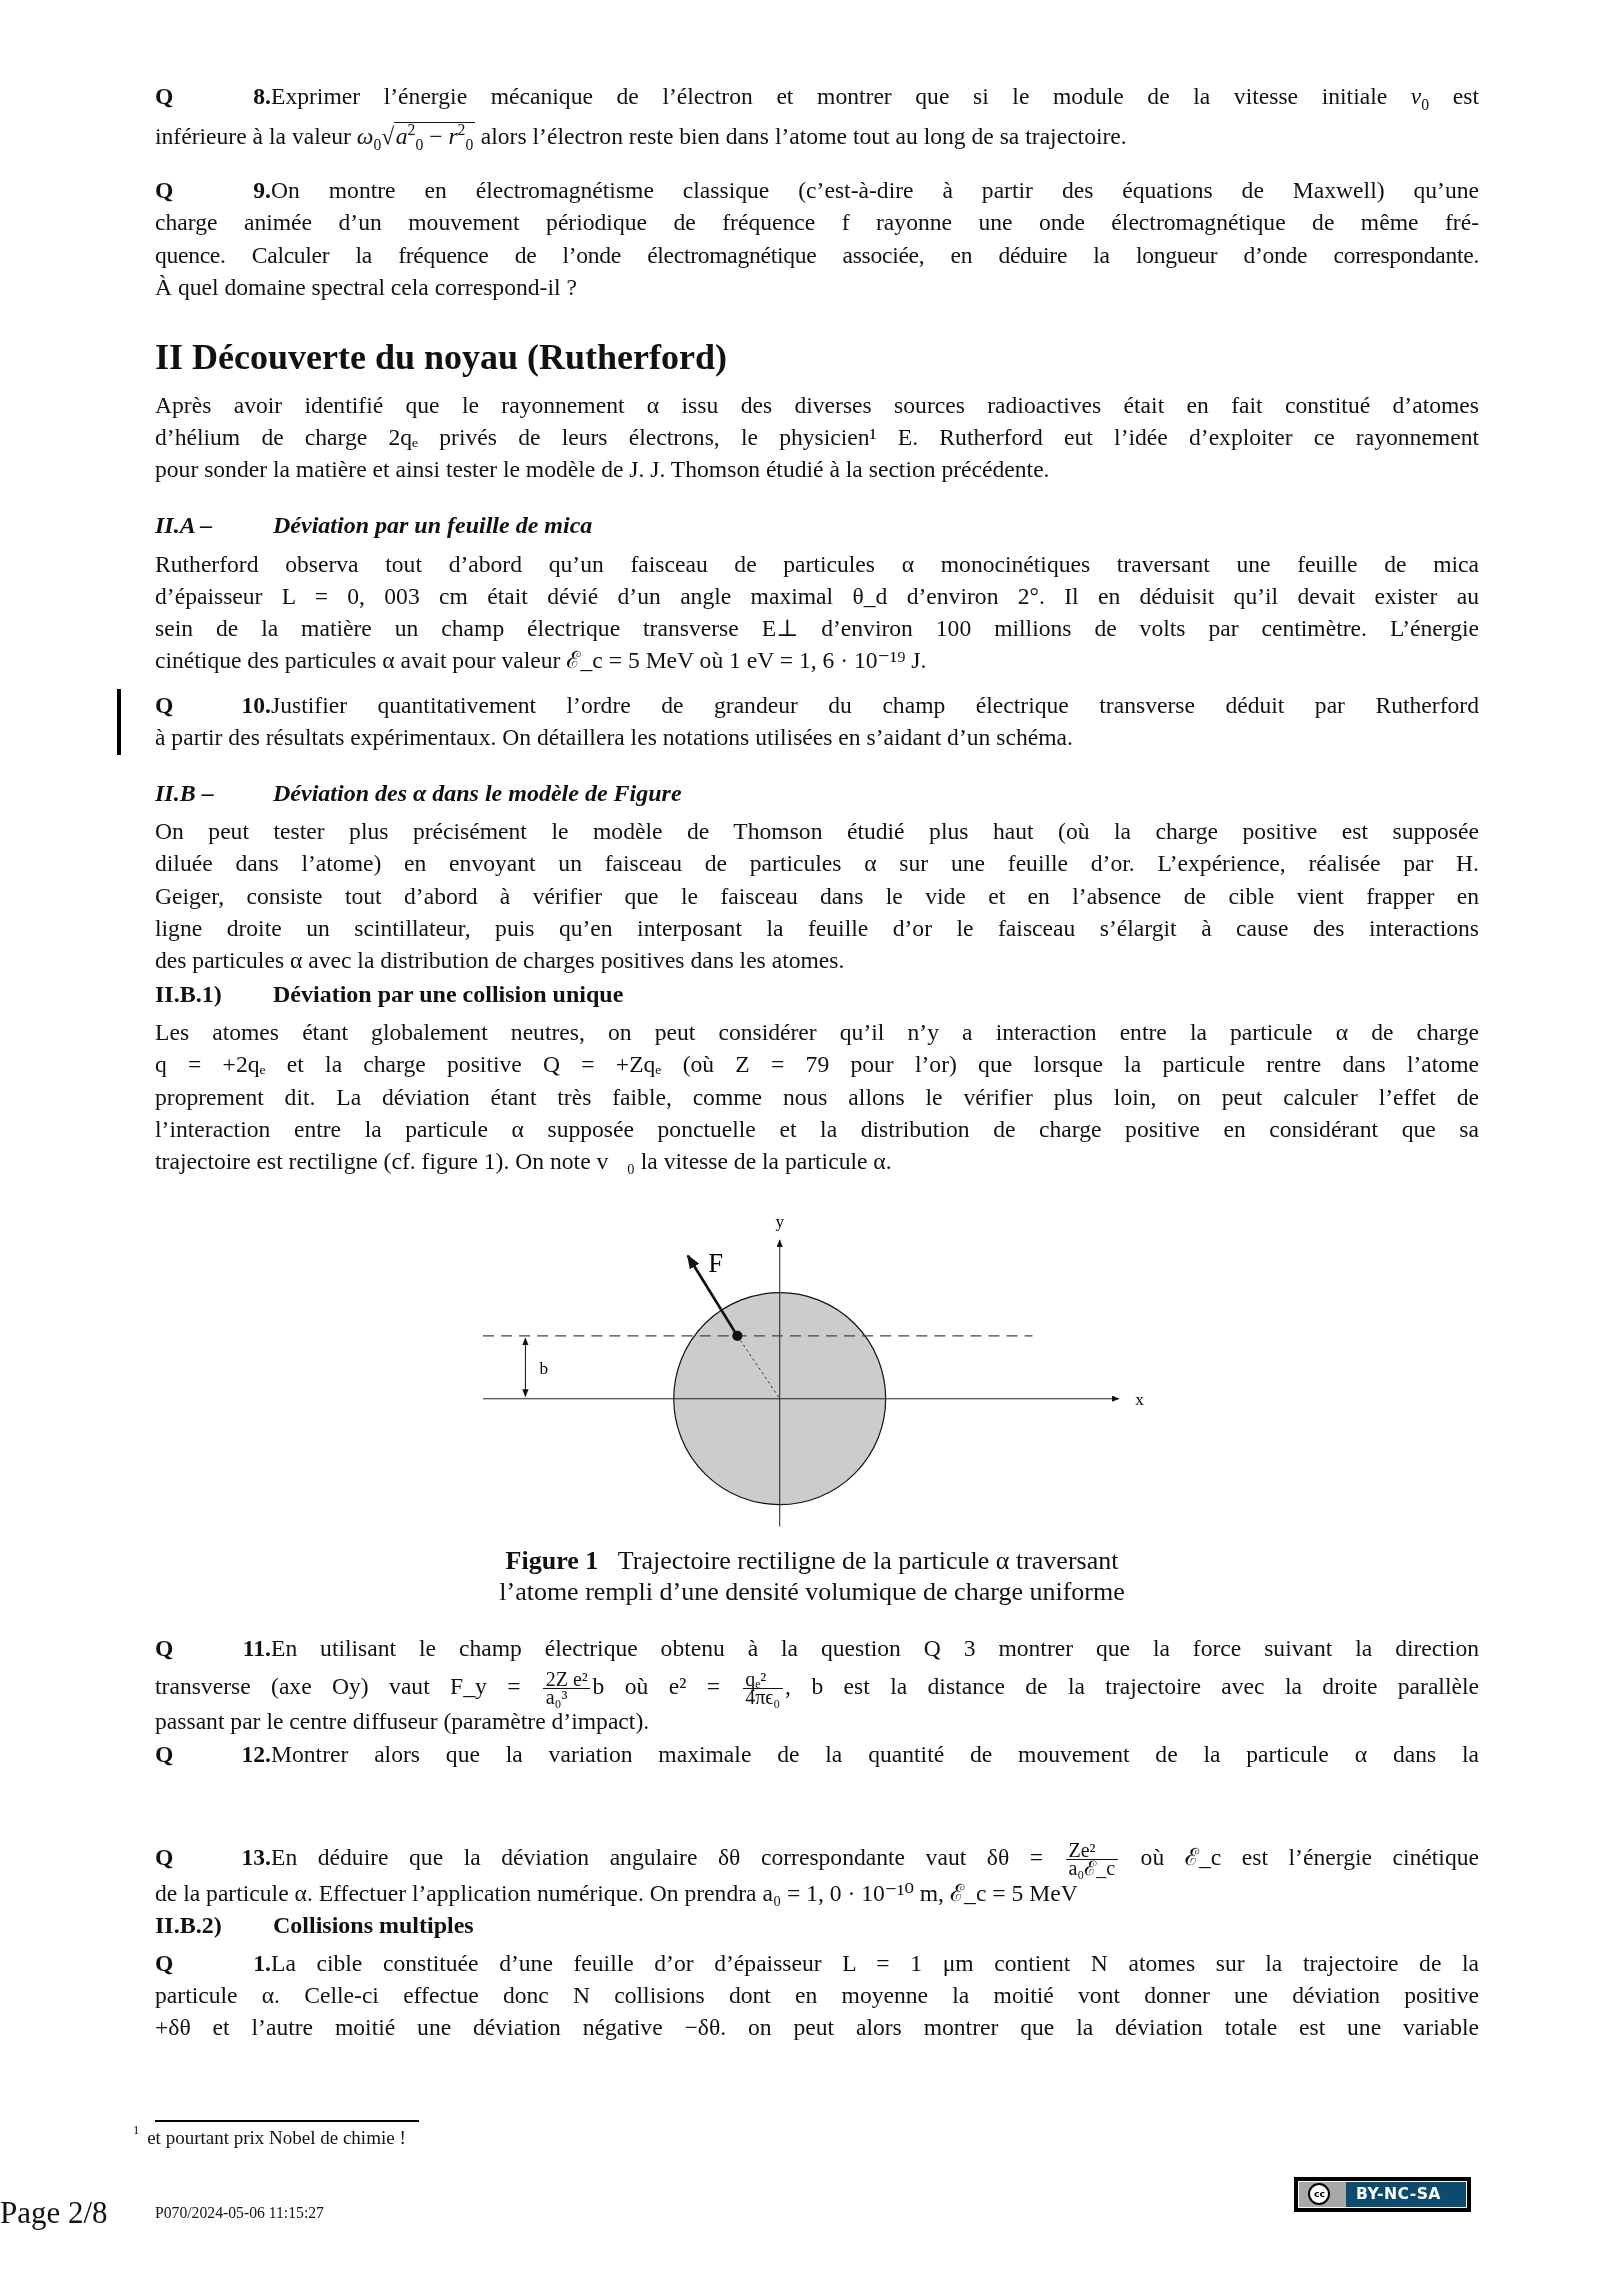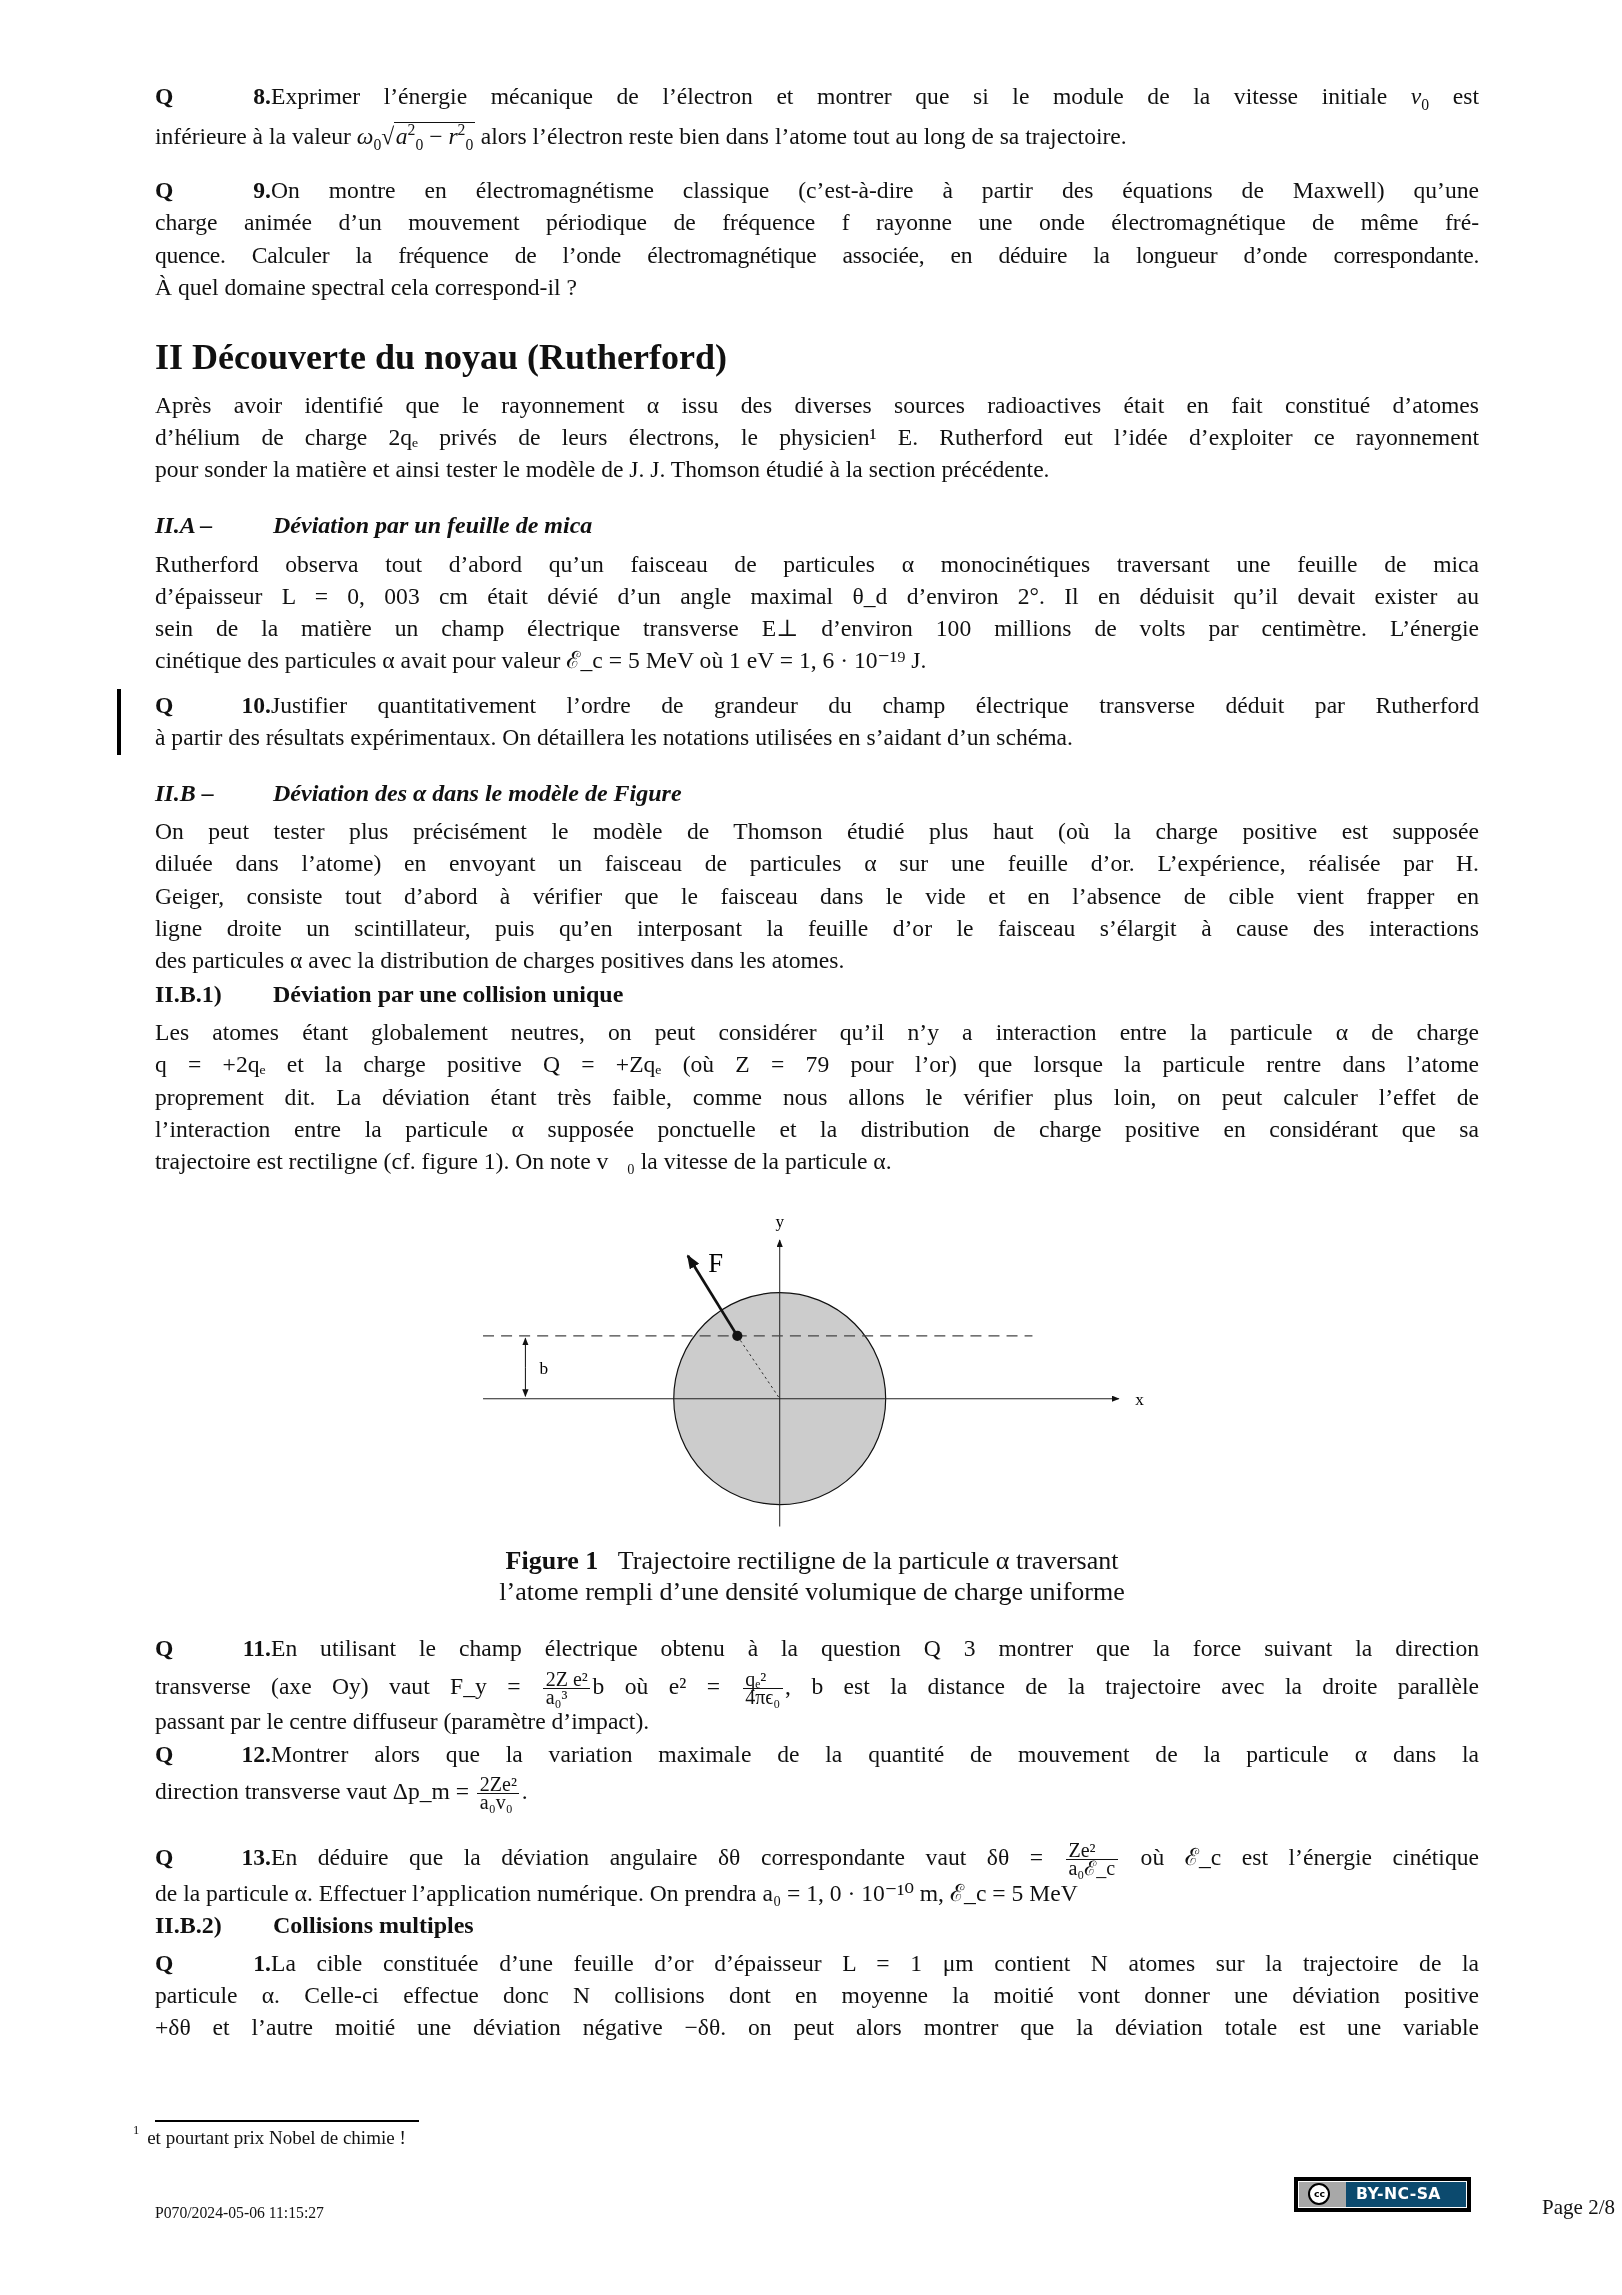--- a/index.html
+++ b/index.html
@@ -22,21 +22,21 @@
   .frac .d { display: block; padding: 0 2.4px; }
   .sqrt { border-top: 1.6px solid #111; padding: 0 1.6px; }
   .change-bar { position: absolute; left: 117px; top: 689px; width: 3.9px; height: 66px; background: #000; }
   .figure { position: absolute; left: 0; top: 0; }
   .caption { position: absolute; left: 393px; width: 838px; font-size: 26px; line-height: 31px; text-align: center; }
   .caption b { font-weight: bold; }
   .fn-rule { position: absolute; left: 155px; top: 2120px; width: 264px; height: 1.6px; background: #000; }
   .fn { position: absolute; left: 133px; top: 2127px; font-size: 19px; white-space: nowrap; }
   .fn sup { font-size: 12.6px; margin-right: 7.9px; position: relative; top: -3.1px; }
   .footer-left { position: absolute; left: 155px; top: 2204px; font-size: 15.7px; white-space: nowrap; }
-  .footer-center { position: absolute; left: 0; width: 1615px; top: 2195px; font-size: 21px; text-align: right; }
+  .footer-center { position: absolute; left: 0; width: 1615px; top: 2195px; font-size: 31px; text-align: left; }
   .cc-badge { position: absolute; left: 1294px; top: 2177px; width: 177px; height: 35px; background: #000;
               border: 1.6px solid #000; box-sizing: border-box; }
   .cc-inner { position: absolute; left: 3.1px; top: 3.1px; right: 3.1px; bottom: 3.1px; border: 1.6px solid #fff; background: #0c4a6e; }
   .cc-gray { position: absolute; left: 0; top: 0; width: 47px; height: 100%; background: #a8a8a8; }
   .cc-circle { position: absolute; left: 9.4px; top: 0.8px; width: 22px; height: 22px; border-radius: 50%; background: #fff;
                border: 2.4px solid #000; box-sizing: border-box; font-family: "DejaVu Sans", sans-serif; font-weight: bold;
                font-size: 9.4px; line-height: 17.3px; text-align: center; color: #000; }
   .cc-text { position: absolute; left: 57px; top: 1.6px; font-family: "DejaVu Sans", sans-serif; font-weight: bold;
              font-size: 15.7px; color: #fff; letter-spacing: 0.4px; }
 </style>
@@ -108,21 +108,20 @@
   <div class="caption" style="top:1545px">
     <div><b>Figure 1</b>&nbsp;&nbsp;&nbsp;<span>Trajectoire rectiligne de la particule α traversant</span></div>
     <div>l’atome rempli d’une densité volumique de charge uniforme</div>
   </div>
 
   <div class="ln" style="top:1634px"><span class="qlabel">Q 11.</span><span>En utilisant le champ électrique obtenu à la question Q 3 montrer que la force suivant la direction</span></div>
   <div class="ln" style="top:1671px"><span>transverse (axe Oy) vaut F_y =</span> <span class="frac"><span class="n">2Z e²</span><span class="d">a₀³</span></span><span>b où e² =</span> <span class="frac"><span class="n">qₑ²</span><span class="d">4πϵ₀</span></span><span>, b est la distance de la trajectoire avec la droite parallèle</span></div>
   <div class="ln last" style="top:1707px">passant par le centre diffuseur (paramètre d’impact).</div>
 
   <div class="ln" style="top:1740px"><span class="qlabel">Q 12.</span><span>Montrer alors que la variation maximale de la quantité de mouvement de la particule α dans la</span></div>
-  <div class="ln last" style="top:1776px"><span>direction transverse vaut Δp_m =</span> <span class="frac"><span class="n">2Ze²</span><span class="d">a₀v₀</span></span><span>.</span></div>
 
   <div class="ln" style="top:1842px"><span class="qlabel">Q 13.</span><span>En déduire que la déviation angulaire δθ correspondante vaut δθ =</span> <span class="frac"><span class="n">Ze²</span><span class="d">a₀ℰ_c</span></span> <span>où ℰ_c est l’énergie cinétique</span></div>
   <div class="ln last" style="top:1879px">de la particule α. Effectuer l’application numérique. On prendra a₀ = 1, 0 · 10⁻¹⁰ m, ℰ_c = 5 MeV</div>
 
   <div class="h-subsub" style="top:1912px"><span class="num">II.B.2)</span><span>Collisions multiples</span></div>
 
   <div class="ln" style="top:1949px"><span class="qlabel">Q 1.</span><span>La cible constituée d’une feuille d’or d’épaisseur L = 1 μm contient N atomes sur la trajectoire de la</span></div>
   <div class="ln" style="top:1981px">particule α. Celle-ci effectue donc N collisions dont en moyenne la moitié vont donner une déviation positive</div>
   <div class="ln" style="top:2013px">+δθ et l’autre moitié une déviation négative −δθ. on peut alors montrer que la déviation totale est une variable</div>
 

